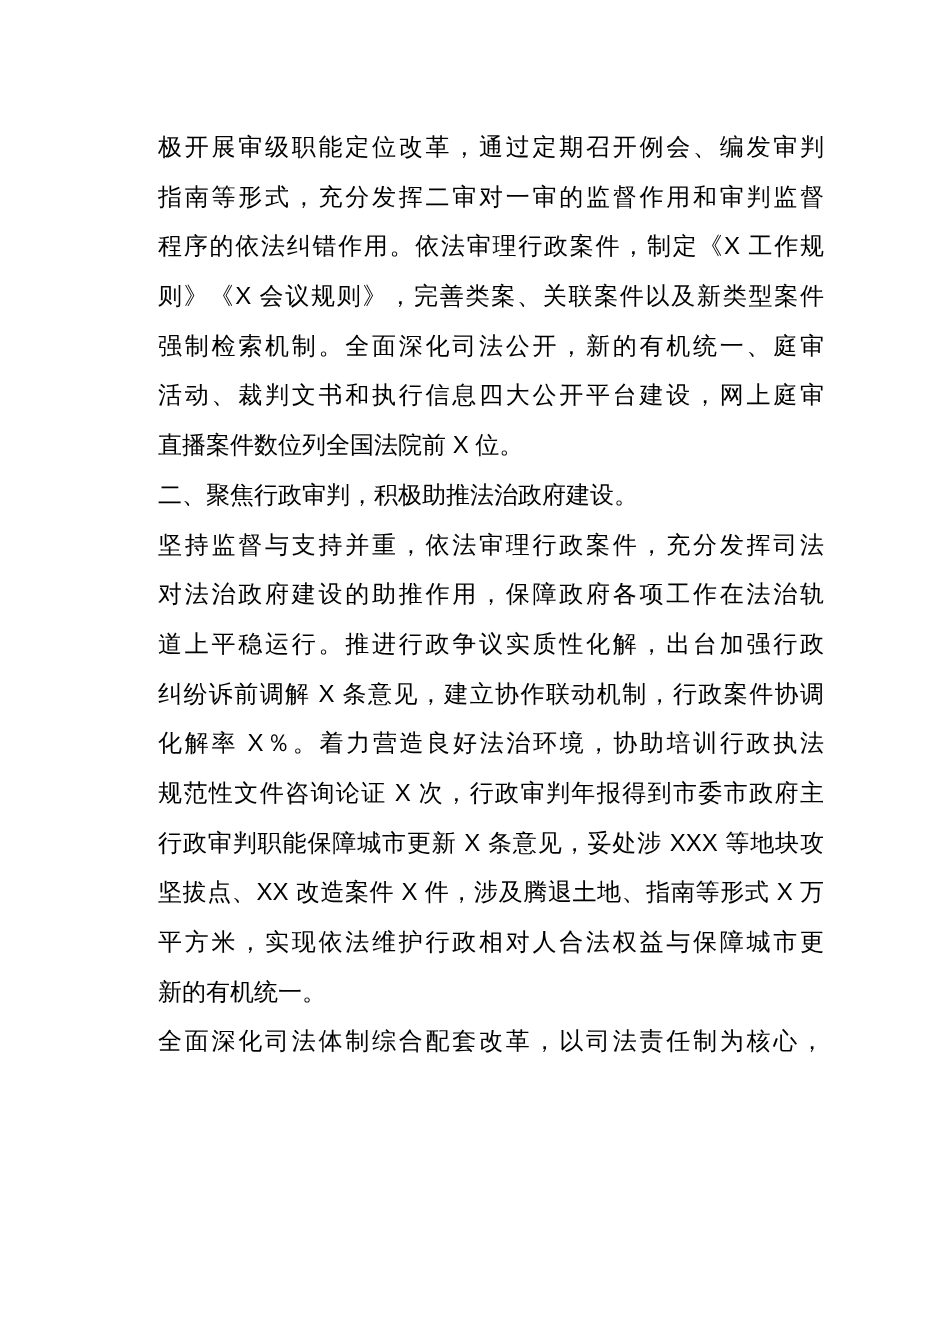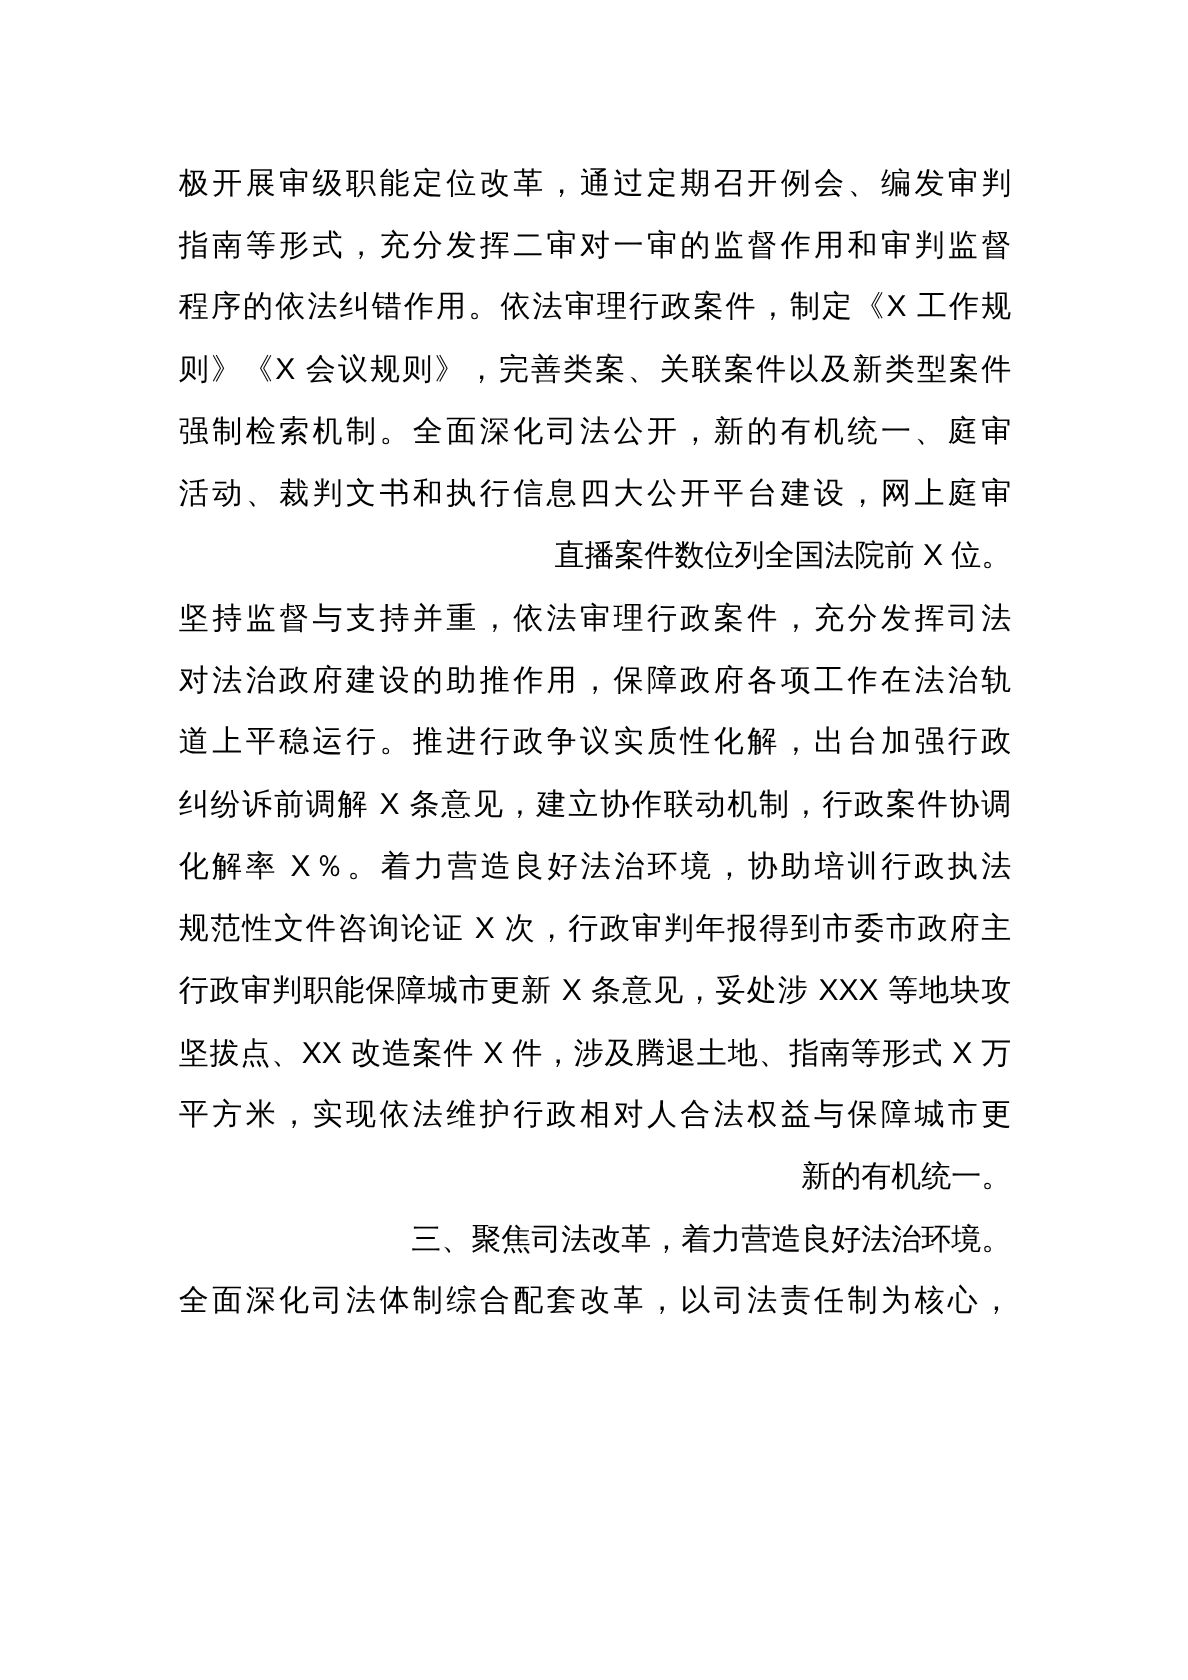--- a/index.html
+++ b/index.html
@@ -14,57 +14,57 @@
   }
   .page {
     position: relative;
     width: 950px;
     height: 1344px;
     background: #ffffff;
     overflow: hidden;
   }
   .textblock {
     position: absolute;
-    left: 143px;
+    left: 158px;
     top: 122px;
     width: 666px;
     color: #000000;
     font-size: 24px;
     font-weight: 400;
   }
   .line {
     height: 49.7px;
     line-height: 49.7px;
     white-space: nowrap;
     overflow: hidden;
-    text-align: right;
+    text-align: left;
   }
   .line.j {
     text-align: justify;
     text-align-last: justify;
   }
 </style>
 </head>
 <body>
 
 <div class="page">
   <div class="textblock">
     <div class="line j">极开展审级职能定位改革，通过定期召开例会、编发审判</div>
     <div class="line j">指南等形式，充分发挥二审对一审的监督作用和审判监督</div>
     <div class="line j">程序的依法纠错作用。依法审理行政案件，制定《X 工作规</div>
     <div class="line j">则》《X 会议规则》，完善类案、关联案件以及新类型案件</div>
     <div class="line j">强制检索机制。全面深化司法公开，新的有机统一、庭审</div>
     <div class="line j">活动、裁判文书和执行信息四大公开平台建设，网上庭审</div>
     <div class="line">直播案件数位列全国法院前 X 位。</div>
+    <div class="line">二、聚焦行政审判，积极助推法治政府建设。</div>
     <div class="line j">坚持监督与支持并重，依法审理行政案件，充分发挥司法</div>
     <div class="line j">对法治政府建设的助推作用，保障政府各项工作在法治轨</div>
     <div class="line j">道上平稳运行。推进行政争议实质性化解，出台加强行政</div>
     <div class="line j">纠纷诉前调解 X 条意见，建立协作联动机制，行政案件协调</div>
     <div class="line j">化解率 X％。着力营造良好法治环境，协助培训行政执法</div>
     <div class="line j">规范性文件咨询论证 X 次，行政审判年报得到市委市政府主</div>
     <div class="line j">行政审判职能保障城市更新 X 条意见，妥处涉 XXX 等地块攻</div>
     <div class="line j">坚拔点、XX 改造案件 X 件，涉及腾退土地、指南等形式 X 万</div>
     <div class="line j">平方米，实现依法维护行政相对人合法权益与保障城市更</div>
     <div class="line">新的有机统一。</div>
-    <div class="line">三、聚焦司法改革，着力营造良好法治环境。</div>
     <div class="line j">全面深化司法体制综合配套改革，以司法责任制为核心，</div>
   </div>
 </div>
 
 </body></html>

